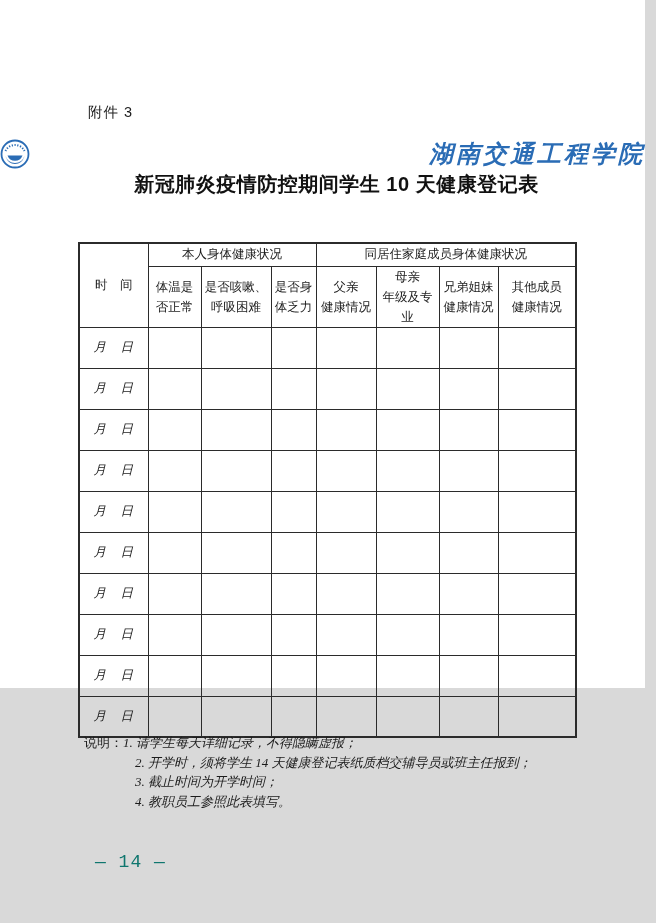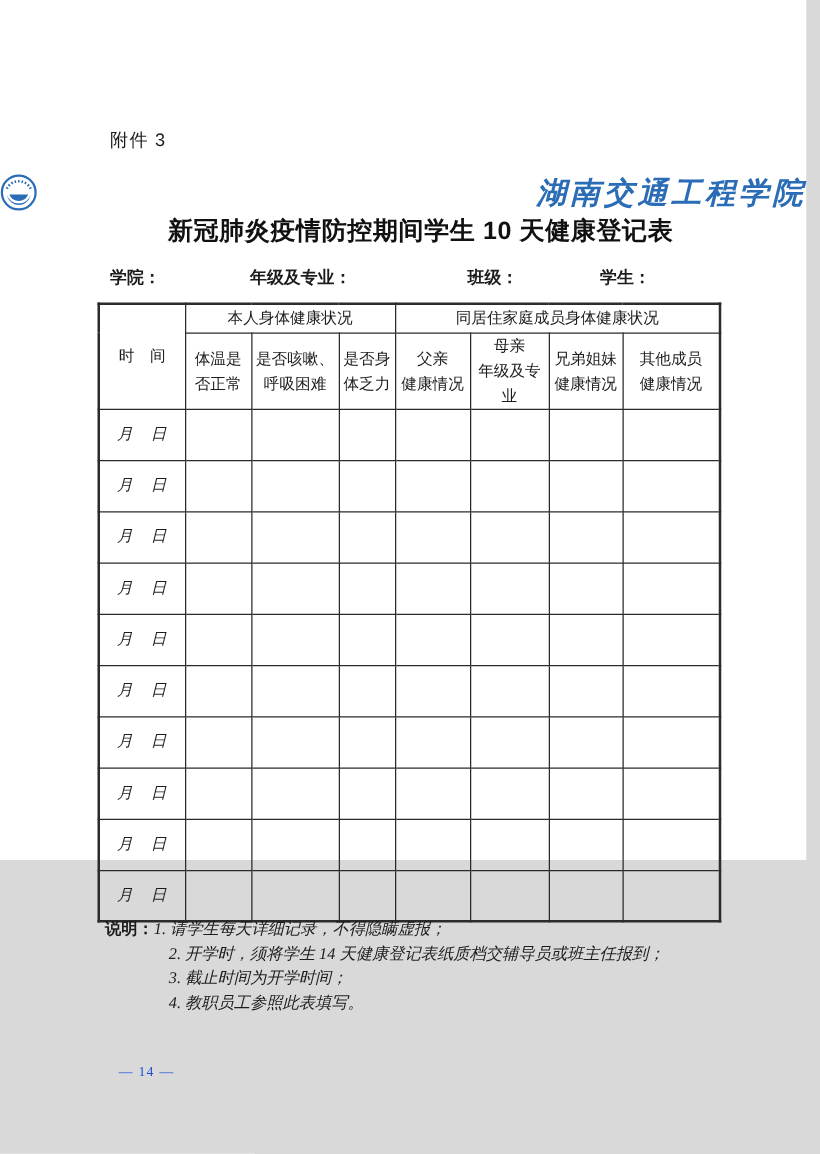--- a/index.html
+++ b/index.html
@@ -96,37 +96,37 @@
   .notes-section {
     position: absolute;
     left: 84px; top: 733px;
     width: 490px;
     font-size: 13px;
     line-height: 19.5px;
     color: #1c1c1c;
   }
   .notes-first-line { display: flex; align-items: baseline; }
   .notes-label {
-    font-weight: 700;
+    font-weight: 400;
     white-space: nowrap;
     flex: 0 0 auto;
   }
   .note-item {
     font-family: "Liberation Serif", serif;
     font-style: italic;
     white-space: nowrap;
   }
   .note-item.indented { margin-left: 51px; }
 
   .page-number {
     position: absolute;
     left: 95px; top: 852px;
-    font-family: Liberation Serif, serif;
-    font-size: 11px;
-    color: #1d4ed8;
+    font-family: Liberation Mono, monospace;
+    font-size: 18px;
+    color: #0f766e;
     letter-spacing: 1px;
   }
 </style>
 </head>
 <body>
 
 <div class="paper">
 
   <div class="attachment-label">附件 3</div>
 
@@ -137,26 +137,20 @@
       <path d="M 5.5 17 A 10 10 0 0 0 24.5 17 L 24 18.5 A 9.5 9.5 0 0 1 6 18.5 Z" fill="#2a6cb5"></path>
       <path d="M 7.5 16.5 A 8 8 0 0 0 22.5 16.5 Z" fill="#2a6cb5"></path>
       <path d="M 10.5 15.5 h 9 l -1.2 -2.2 h -6.6 Z" fill="#ffffff"></path>
       <rect x="13.5" y="11.5" width="3" height="2" fill="#ffffff"></rect>
     </svg>
     <div class="school-name">湖南交通工程学院</div>
   </div>
 
   <div class="page-title">新冠肺炎疫情防控期间学生 10 天健康登记表</div>
 
-  <div class="form-info-row">
-    <span class="field-label field-college">学院：</span>
-    <span class="field-label field-grade">年级及专业：</span>
-    <span class="field-label field-class">班级：</span>
-    <span class="field-label field-student">学生：</span>
-  </div>
 
   <table class="health-table">
     <colgroup>
         <col style="width: 69px;">
         <col style="width: 53px;">
         <col style="width: 70px;">
         <col style="width: 45px;">
         <col style="width: 60px;">
         <col style="width: 63px;">
         <col style="width: 59px;">

